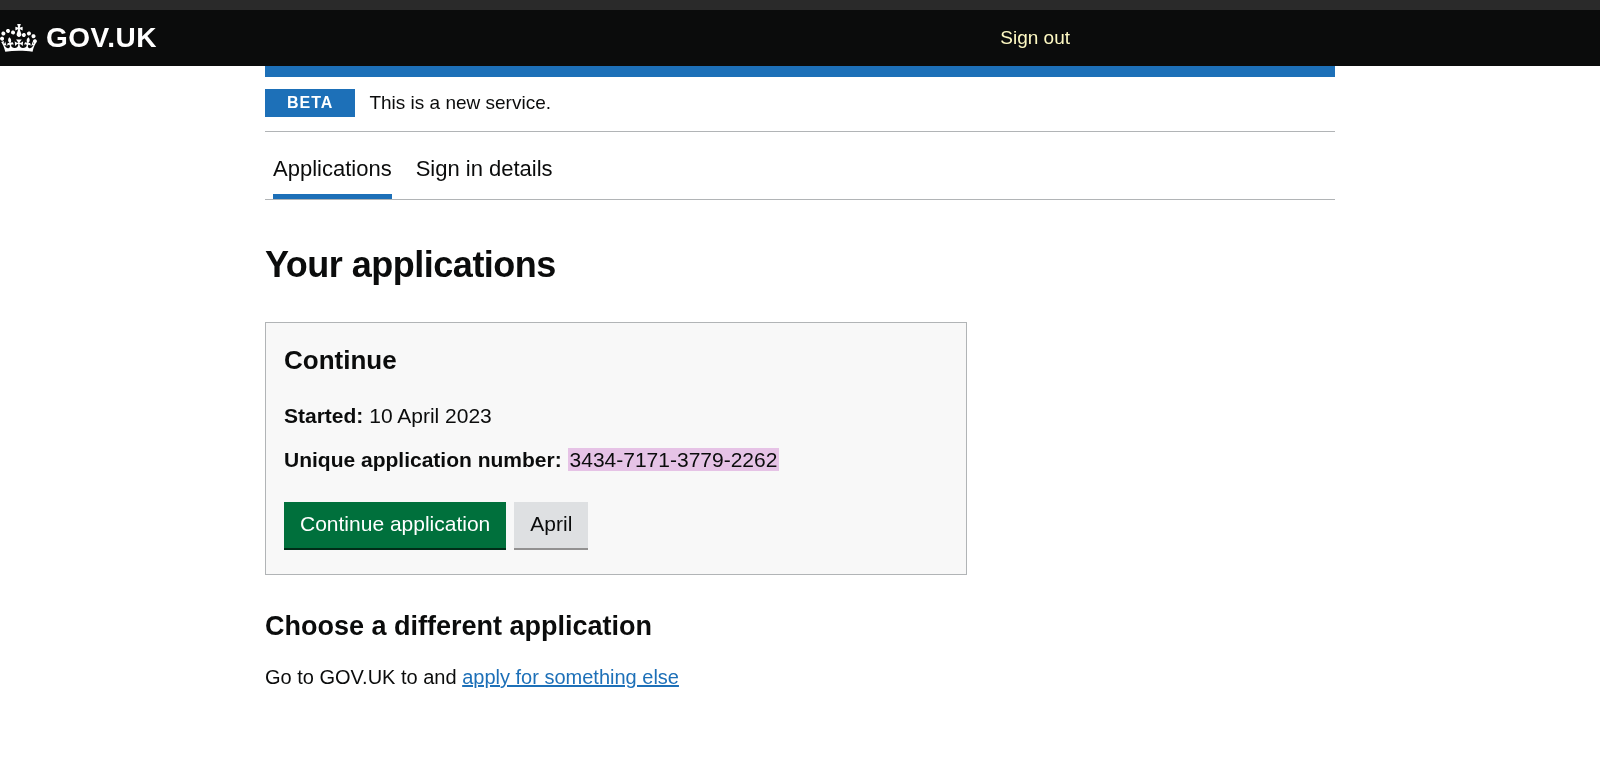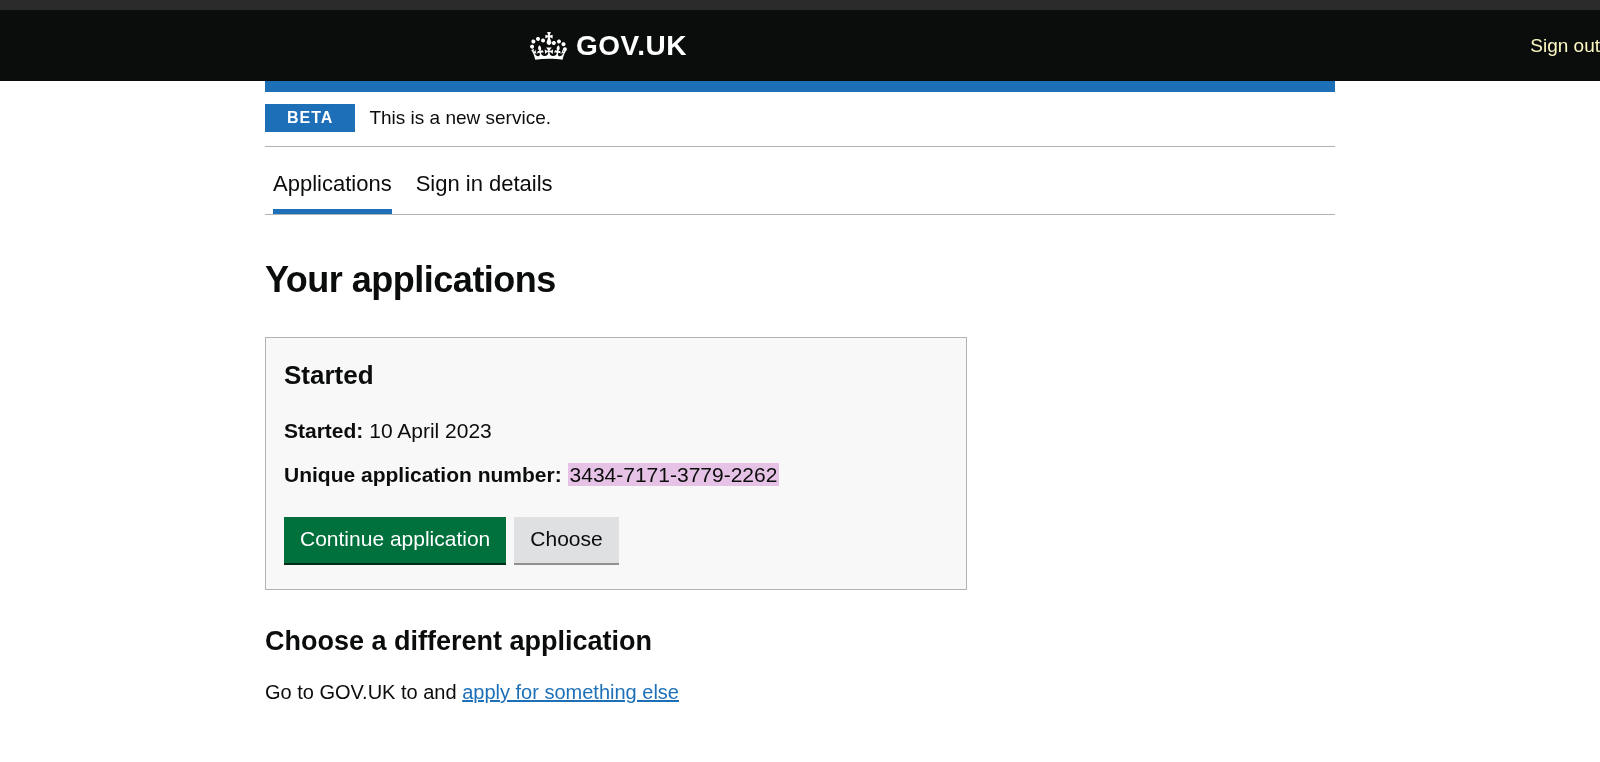--- a/index.html
+++ b/index.html
@@ -5,23 +5,23 @@
   * { box-sizing: border-box; margin: 0; padding: 0; }
   body {
     font-family: "HelveticaNeue", "Helvetica Neue", Arial, sans-serif;
     background: #fff;
     color: #0b0c0c;
     width: 1600px;
   }
   .top-strip { height: 10px; background: #2a2a2a; }
   .header {
     background: #0b0c0c;
-    height: 71px;
+    height: 56px;
     display: flex;
-    justify-content: flex-end;
+    justify-content: flex-start;
   }
   .header-inner {
     width: 1070px;
     display: flex;
     align-items: center;
     justify-content: space-between;
   }
   .logo {
     display: flex;
     align-items: center;
@@ -155,32 +155,32 @@
 <div class="content-wrap">
   <main class="content">
     <nav class="tabs">
       <div class="tab active">Applications</div>
       <div class="tab">Sign in details</div>
     </nav>
 
     <h1 class="page-title">Your applications</h1>
 
     <div class="card">
-      <div class="card-title">Started</div>
+      <div class="card-title">Continue</div>
       <div class="card-row">
         <span class="label">Started:</span>
         <span>10 April 2023</span>
       </div>
       <div class="card-row">
         <span class="label">Unique application number:</span>
         <span class="uan-value selected">3434-7171-3779-2262</span>
       </div>
       <div class="buttons">
         <button class="btn btn-primary">Continue application</button>
-        <button class="btn btn-secondary">Choose</button>
+        <button class="btn btn-secondary">April</button>
       </div>
     </div>
 
     <h2 class="subheading">Choose a different application</h2>
     <p class="para">
       <span>Go to GOV.UK to and </span><a class="link">apply for something else</a>
     </p>
   </main>
 </div>
 

